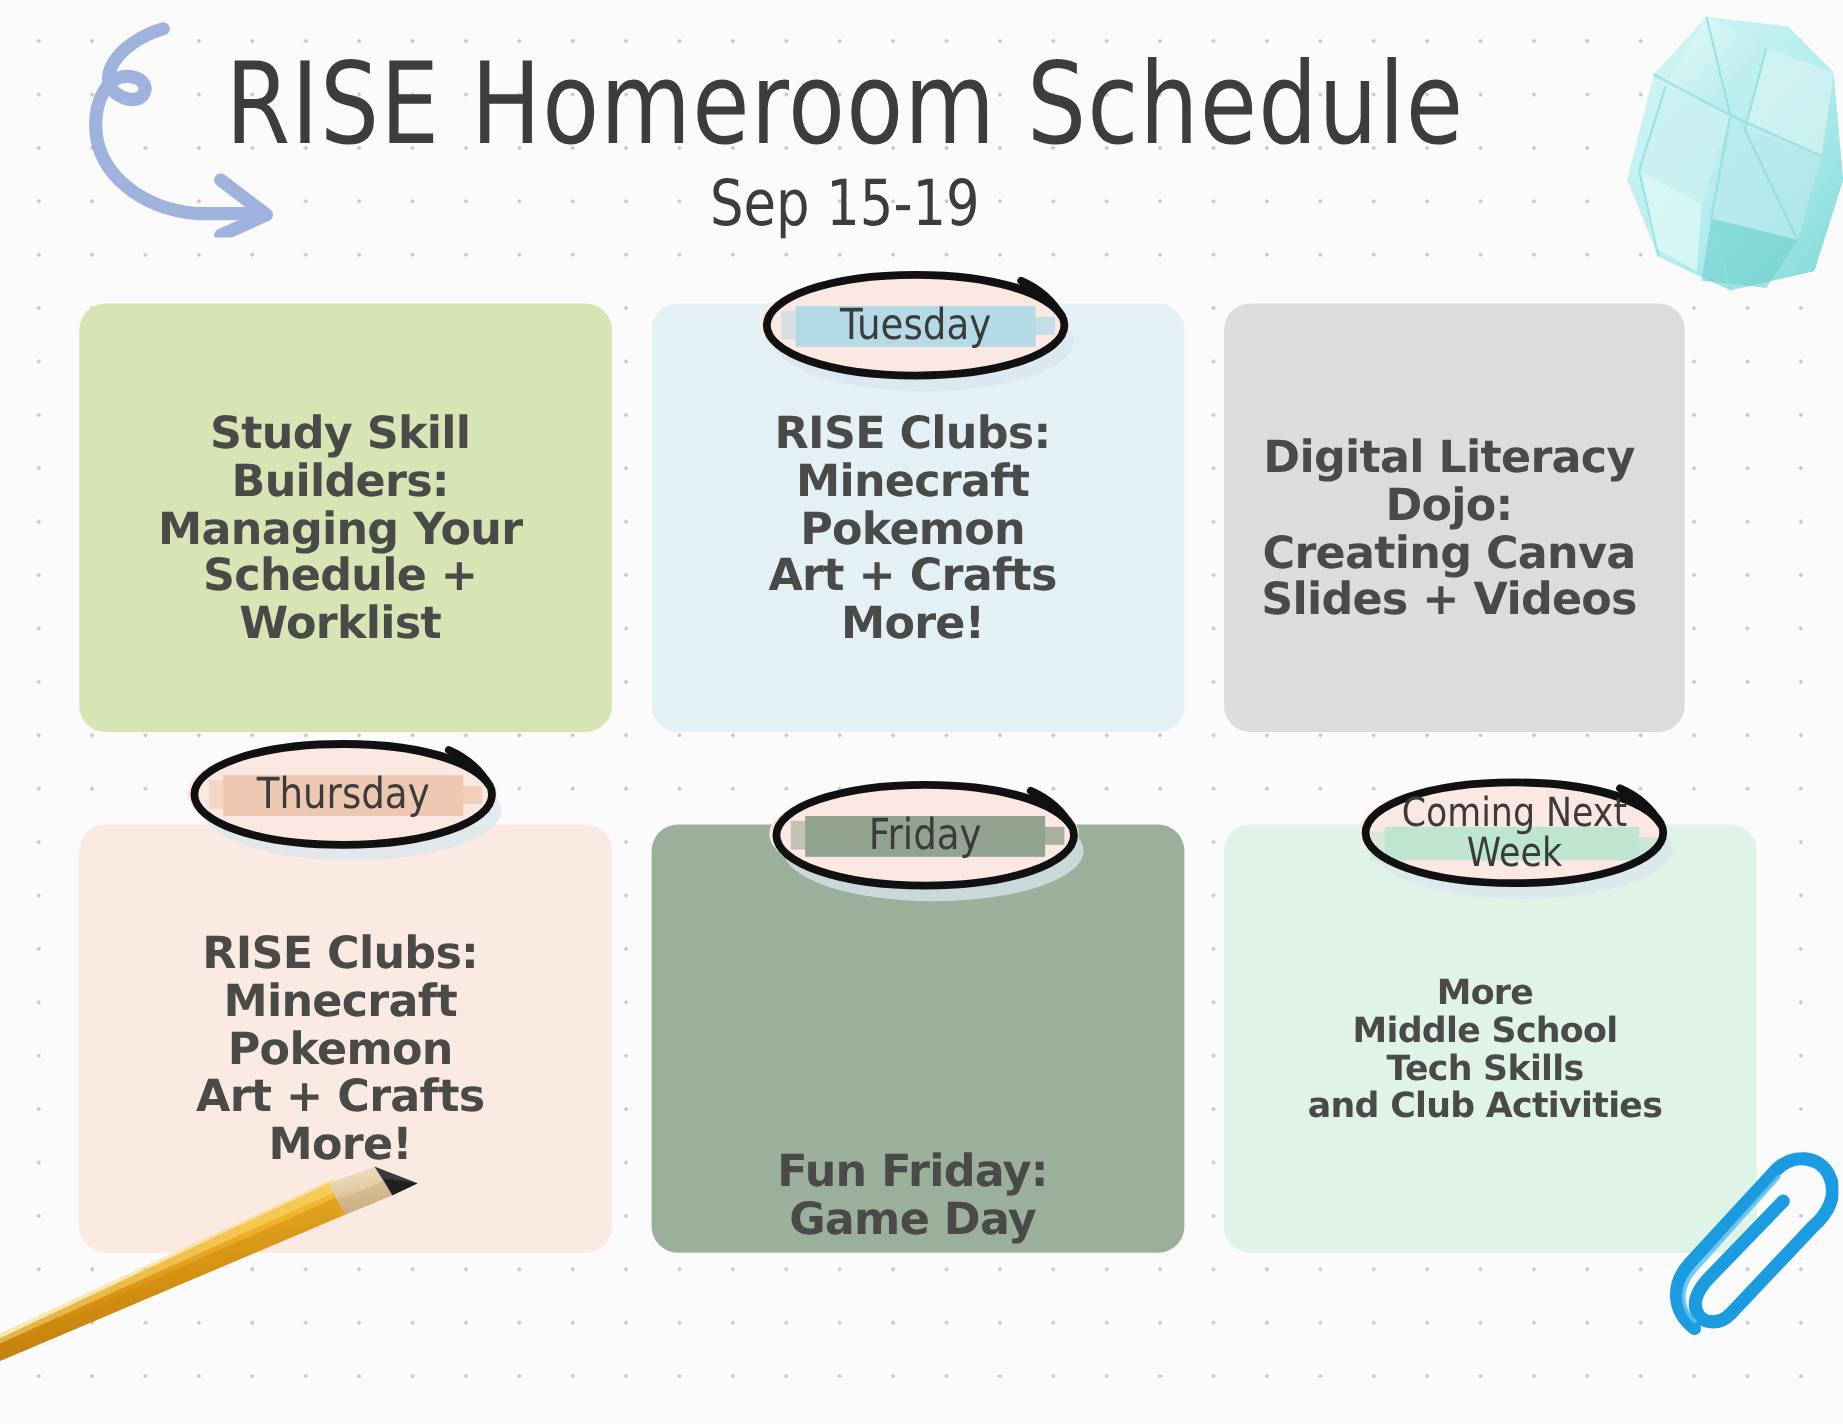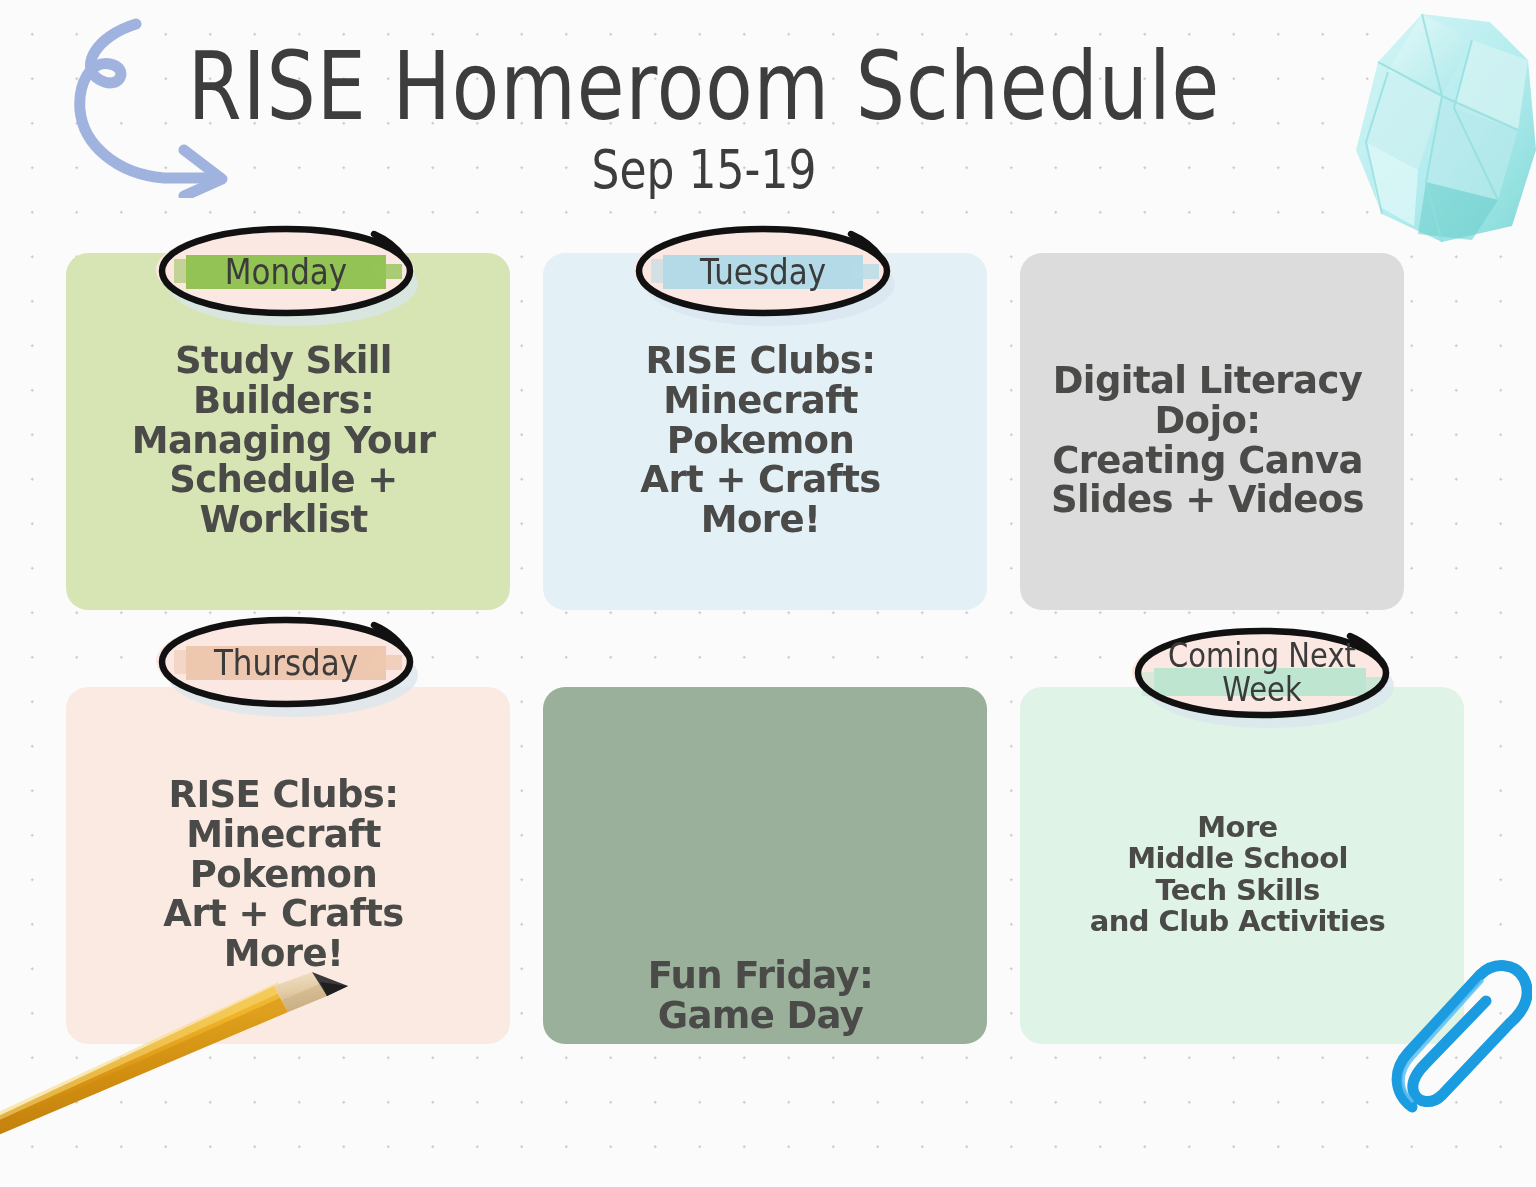--- a/index.html
+++ b/index.html
@@ -192,31 +192,20 @@
     <div class="sub-title">Sep 15-19</div>
   </div>
 
   <div class="card" style="left:66px; top:253px; width:444px; height:357px; background:#d7e5b5;">
     <div class="card-text">Study Skill
 Builders:
 Managing Your
 Schedule +
 Worklist</div>
   </div>
-  <div class="day-pill" style="left:152px; top:222px;">
-    <div class="pill-shadow"></div>
-    <div class="pill-oval"></div>
-    <div class="pill-highlight" style="background:#8cc04a;"></div>
-    <svg class="pill-ring" viewBox="0 0 268 98">
-      <path d="M134 7 C 206 7, 258 26, 258 49 C 258 72, 206 91, 134 91
-               C 62 91, 10 72, 10 49 C 10 26, 62 7, 134 7
-               C 196 7, 244 22, 256 42 C 248 28, 236 18, 222 12" fill="none" stroke="#111111" stroke-width="6.5" stroke-linecap="round"></path>
-    </svg>
-    <div class="pill-label">Monday</div>
-  </div>
 
   <div class="card" style="left:543px; top:253px; width:444px; height:357px; background:#e3f0f6;">
     <div class="card-text">RISE Clubs:
 Minecraft
 Pokemon
 Art + Crafts
 More!</div>
   </div>
   <div class="day-pill" style="left:629px; top:222px;">
     <div class="pill-shadow"></div>
@@ -253,28 +242,39 @@
                C 62 91, 10 72, 10 49 C 10 26, 62 7, 134 7
                C 196 7, 244 22, 256 42 C 248 28, 236 18, 222 12" fill="none" stroke="#111111" stroke-width="6.5" stroke-linecap="round"></path>
     </svg>
     <div class="pill-label">Thursday</div>
   </div>
 
   <div class="card" style="left:543px; top:687px; width:444px; height:357px; background:#9bb09a;align-items:flex-end;">
     <div class="card-text">Fun Friday:
 Game Day</div>
   </div>
+  <div class="day-pill" style="left:637px; top:647px;">
+    <div class="pill-shadow"></div>
+    <div class="pill-oval"></div>
+    <div class="pill-highlight" style="background:#8a9e88;"></div>
+    <svg class="pill-ring" viewBox="0 0 268 98">
+      <path d="M134 7 C 206 7, 258 26, 258 49 C 258 72, 206 91, 134 91
+               C 62 91, 10 72, 10 49 C 10 26, 62 7, 134 7
+               C 196 7, 244 22, 256 42 C 248 28, 236 18, 222 12" fill="none" stroke="#111111" stroke-width="6.5" stroke-linecap="round"></path>
+    </svg>
+    <div class="pill-label">Friday</div>
+  </div>
 
   <div class="card" style="left:1020px; top:687px; width:444px; height:357px; background:#dff3e6;">
     <div class="card-text" style="font-size:29px;">More
 Middle School
 Tech Skills
 and Club Activities</div>
   </div>
-  <div class="day-pill" style="left:1128px; top:624px;">
+  <div class="day-pill" style="left:1128px; top:645px;">
     <div class="pill-shadow"></div>
     <div class="pill-oval"></div>
     <div class="pill-highlight" style="background:#b9e5cf; top:44px; left:26px; width:212px; height:28px;"></div>
     <svg class="pill-ring" viewBox="0 0 268 98">
       <path d="M134 7 C 206 7, 258 26, 258 49 C 258 72, 206 91, 134 91
                C 62 91, 10 72, 10 49 C 10 26, 62 7, 134 7
                C 196 7, 244 22, 256 42 C 248 28, 236 18, 222 12" fill="none" stroke="#111111" stroke-width="6.5" stroke-linecap="round"></path>
     </svg>
     <div class="pill-label two-line">Coming Next
 Week</div>

